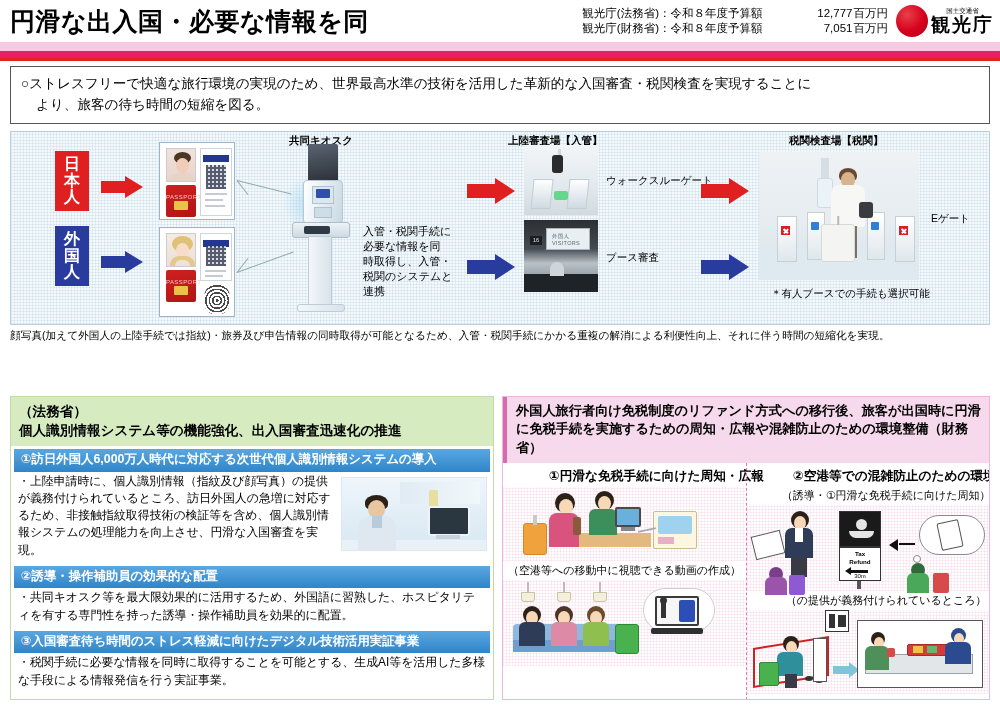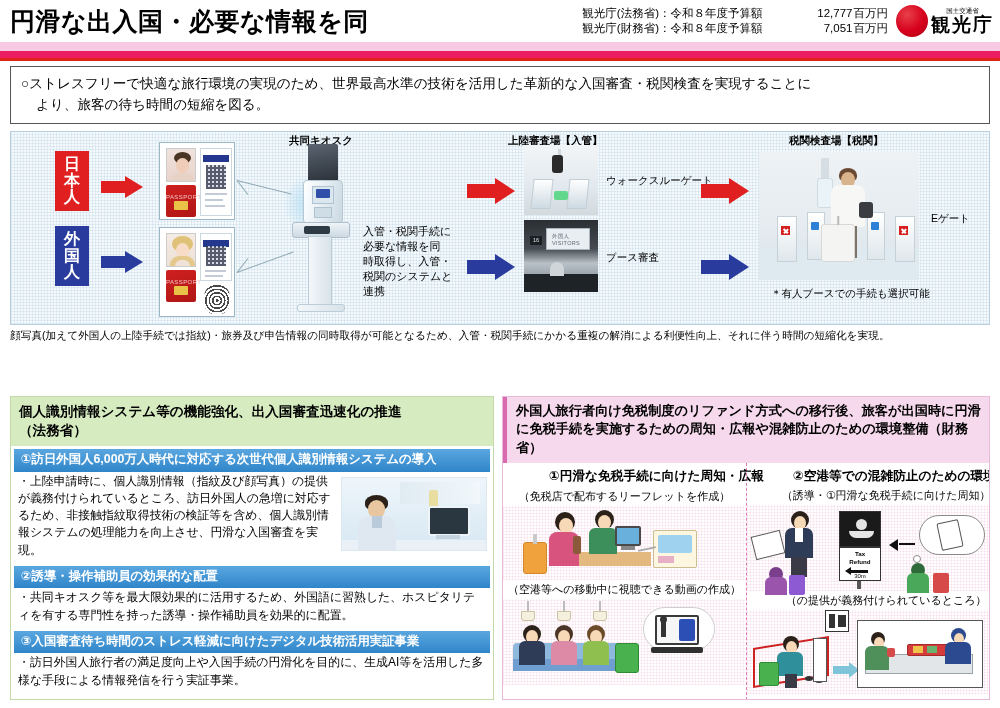--- a/index.html
+++ b/index.html
@@ -617,22 +617,22 @@
 
     </div>
   </div>
 
   <div class="sec1-caption">顔写真(加えて外国人の上陸手続では指紋)・旅券及び申告情報の同時取得が可能となるため、入管・税関手続にかかる重複の解消による利便性向上、それに伴う時間の短縮化を実現。</div>
 
   <div class="bottom">
 
     <div class="panel panel-left">
       <div class="panel-head-green">
+        <div>（法務省）</div>
         <div>個人識別情報システム等の機能強化、出入国審査迅速化の推進</div>
-        <div>（法務省）</div>
       </div>
 
       <div class="sub-blue">①訪日外国人6,000万人時代に対応する次世代個人識別情報システムの導入</div>
       <div class="row-with-img">
         <div class="body-txt">・上陸申請時に、個人識別情報（指紋及び顔写真）の提供が義務付けられているところ、訪日外国人の急増に対応するため、非接触指紋取得技術の検証等を含め、個人識別情報システムの処理能力を向上させ、円滑な入国審査を実現。</div>
         <div class="office-photo">
           <div class="op-blur"></div>
           <div class="op-yellow"></div>
           <div class="op-desk"></div>
           <div class="op-person-hair"></div>
@@ -641,31 +641,30 @@
           <div class="op-person-collar"></div>
           <div class="op-monitor"></div>
           <div class="op-monitor2"></div>
         </div>
       </div>
 
       <div class="sub-blue">②誘導・操作補助員の効果的な配置</div>
       <div class="body-txt">・共同キオスク等を最大限効果的に活用するため、外国語に習熟した、ホスピタリティを有する専門性を持った誘導・操作補助員を効果的に配置。</div>
 
       <div class="sub-blue">③入国審査待ち時間のストレス軽減に向けたデジタル技術活用実証事業</div>
-      <div class="body-txt">・訪日外国人旅行者の満足度向上や入国手続の円滑化を目的に、生成AI等を活用した多様な手段による情報発信を行う実証事業。</div>
+      <div class="body-txt">・税関手続に必要な情報を同時に取得することを可能とする、生成AI等を活用した多様な手段による情報発信を行う実証事業。</div>
     </div>
 
     <div class="panel panel-right">
       <div class="panel-head-pink">外国人旅行者向け免税制度のリファンド方式への移行後、旅客が出国時に円滑に免税手続を実施するための周知・広報や混雑防止のための環境整備（財務省）</div>
 
       <div class="rp-cols">
 
         <div class="rp-col rp-col-left">
           <div class="rp-title">①円滑な免税手続に向けた周知・広報</div>
-          <div class="rp-caption">（免税店で配布するリーフレットを作成）</div>
 
           <div class="ill" style="height:74px;">
             <div class="el" style="left:52px; top:46px; width:96px; height:14px; background:#e3b97f;"></div>
             <div class="el" style="left:20px; top:36px; width:24px; height:32px; background:#f0a33c; border:1px solid #d4862a; border-radius:3px;"></div>
             <div class="el" style="left:30px; top:28px; width:4px; height:10px; background:#c9c9c9;"></div>
             <div class="el circ" style="left:52px; top:6px; width:20px; height:20px; background:#2b2119;"></div>
             <div class="el circ" style="left:56px; top:12px; width:14px; height:16px; background:#f7d9b8;"></div>
             <div class="el" style="left:46px; top:26px; width:30px; height:34px; background:#d8547f; border-radius:8px 8px 0 0;"></div>
             <div class="el" style="left:70px; top:30px; width:8px; height:18px; background:#8a5a3a; border-radius:2px;"></div>
             <div class="el circ" style="left:92px; top:4px; width:19px; height:19px; background:#2b2119;"></div>

